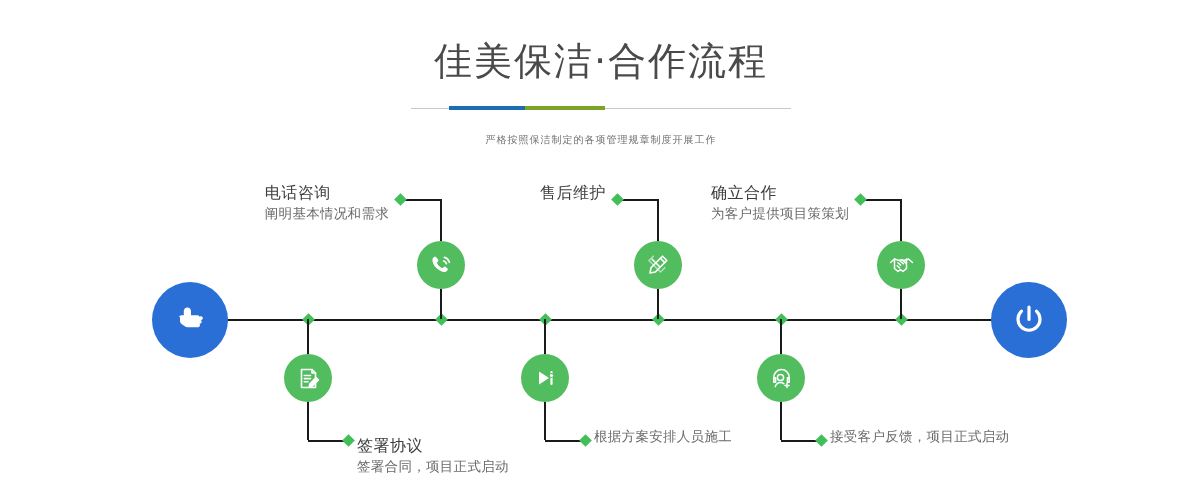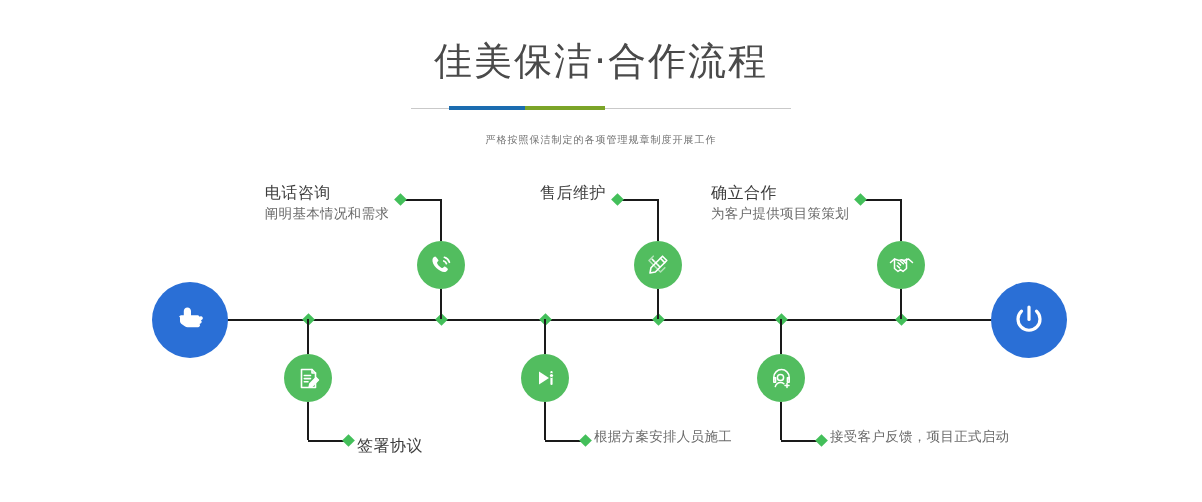--- a/index.html
+++ b/index.html
@@ -140,20 +140,21 @@
           <line x1="9.3" y1="16.7" x2="13" y2="16.7"></line>
           <path d="M21 12.5l2.5 2.5-6.2 6.2-3.2.7.7-3.2z" fill="#ffffff" stroke="#ffffff" stroke-width="1.4"></path>
         </svg>
       </span>
     </div>
     <div class="lead-v" style="left:-1px;top:83px;height:38px;"></div>
     <div class="lead-h" style="left:0;top:121px;width:40px;"></div>
     <div class="diamond" style="left:36px;top:117px;"></div>
     <div class="lbl down" style="left:49px;top:116px;">
       <div class="t">签署协议</div>
+      <div class="d">签署合同，项目正式启动</div>
     </div>
   </div>
 
   <div class="node" style="left:658px;top:319px;">
     <div class="diamond" style="left:-4.5px;top:-4.5px;"></div>
     <div class="stem" style="top:-30px;height:30px;"></div>
     <div class="bubble" style="top:-78px;">
       <span>
         <svg width="28" height="28" viewBox="0 0 28 28" fill="none" stroke="#ffffff" stroke-width="1.6" stroke-linecap="round" stroke-linejoin="round">
           <path d="M18.5 5.2l4.3 4.3-11.5 11.5-5.3 1 1-5.3z"></path>

